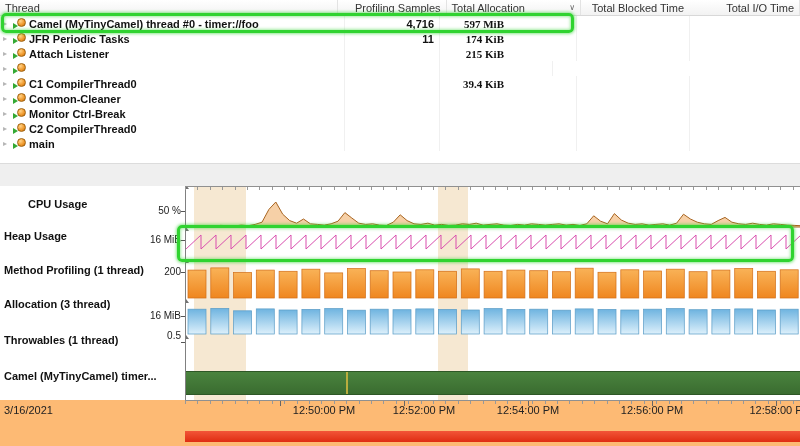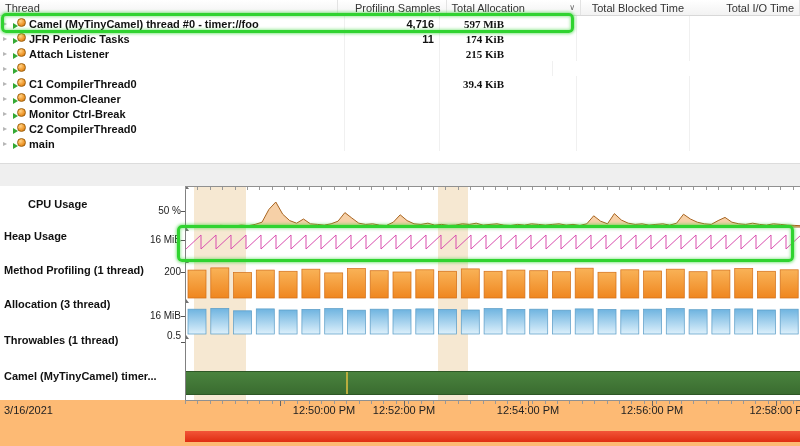--- a/index.html
+++ b/index.html
@@ -337,21 +337,21 @@
     </div>
   <div class="tickstrip top"></div>
   <div class="tickstrip bottom"></div>
 
   <div class="gbox" style="left:177px;top:225px;width:617px;height:37px;"></div>
 
   <div class="date-label">3/16/2021</div>
   <div id="time-axis">
       <div class="time-label" style="left: 280px; margin-left: 44px;">12:50:00 PM</div>
       <div class="major-tick" style="left: 280px;"></div>
-      <div class="time-label" style="left: 404px; text-align: right;">12:52:00 PM</div>
+      <div class="time-label" style="left: 424px; text-align: right;">12:52:00 PM</div>
       <div class="major-tick" style="left: 404px;"></div>
       <div class="time-label" style="left: 528px;">12:54:00 PM</div>
       <div class="major-tick" style="left: 528px;"></div>
       <div class="time-label" style="left: 652px;">12:56:00 PM</div>
       <div class="major-tick" style="left: 652px;"></div>
       <div class="time-label" style="left: 776px;">12:58:00 P</div>
       <div class="major-tick" style="left: 776px;"></div>
     </div>
 
   <div class="red-bar"></div>

